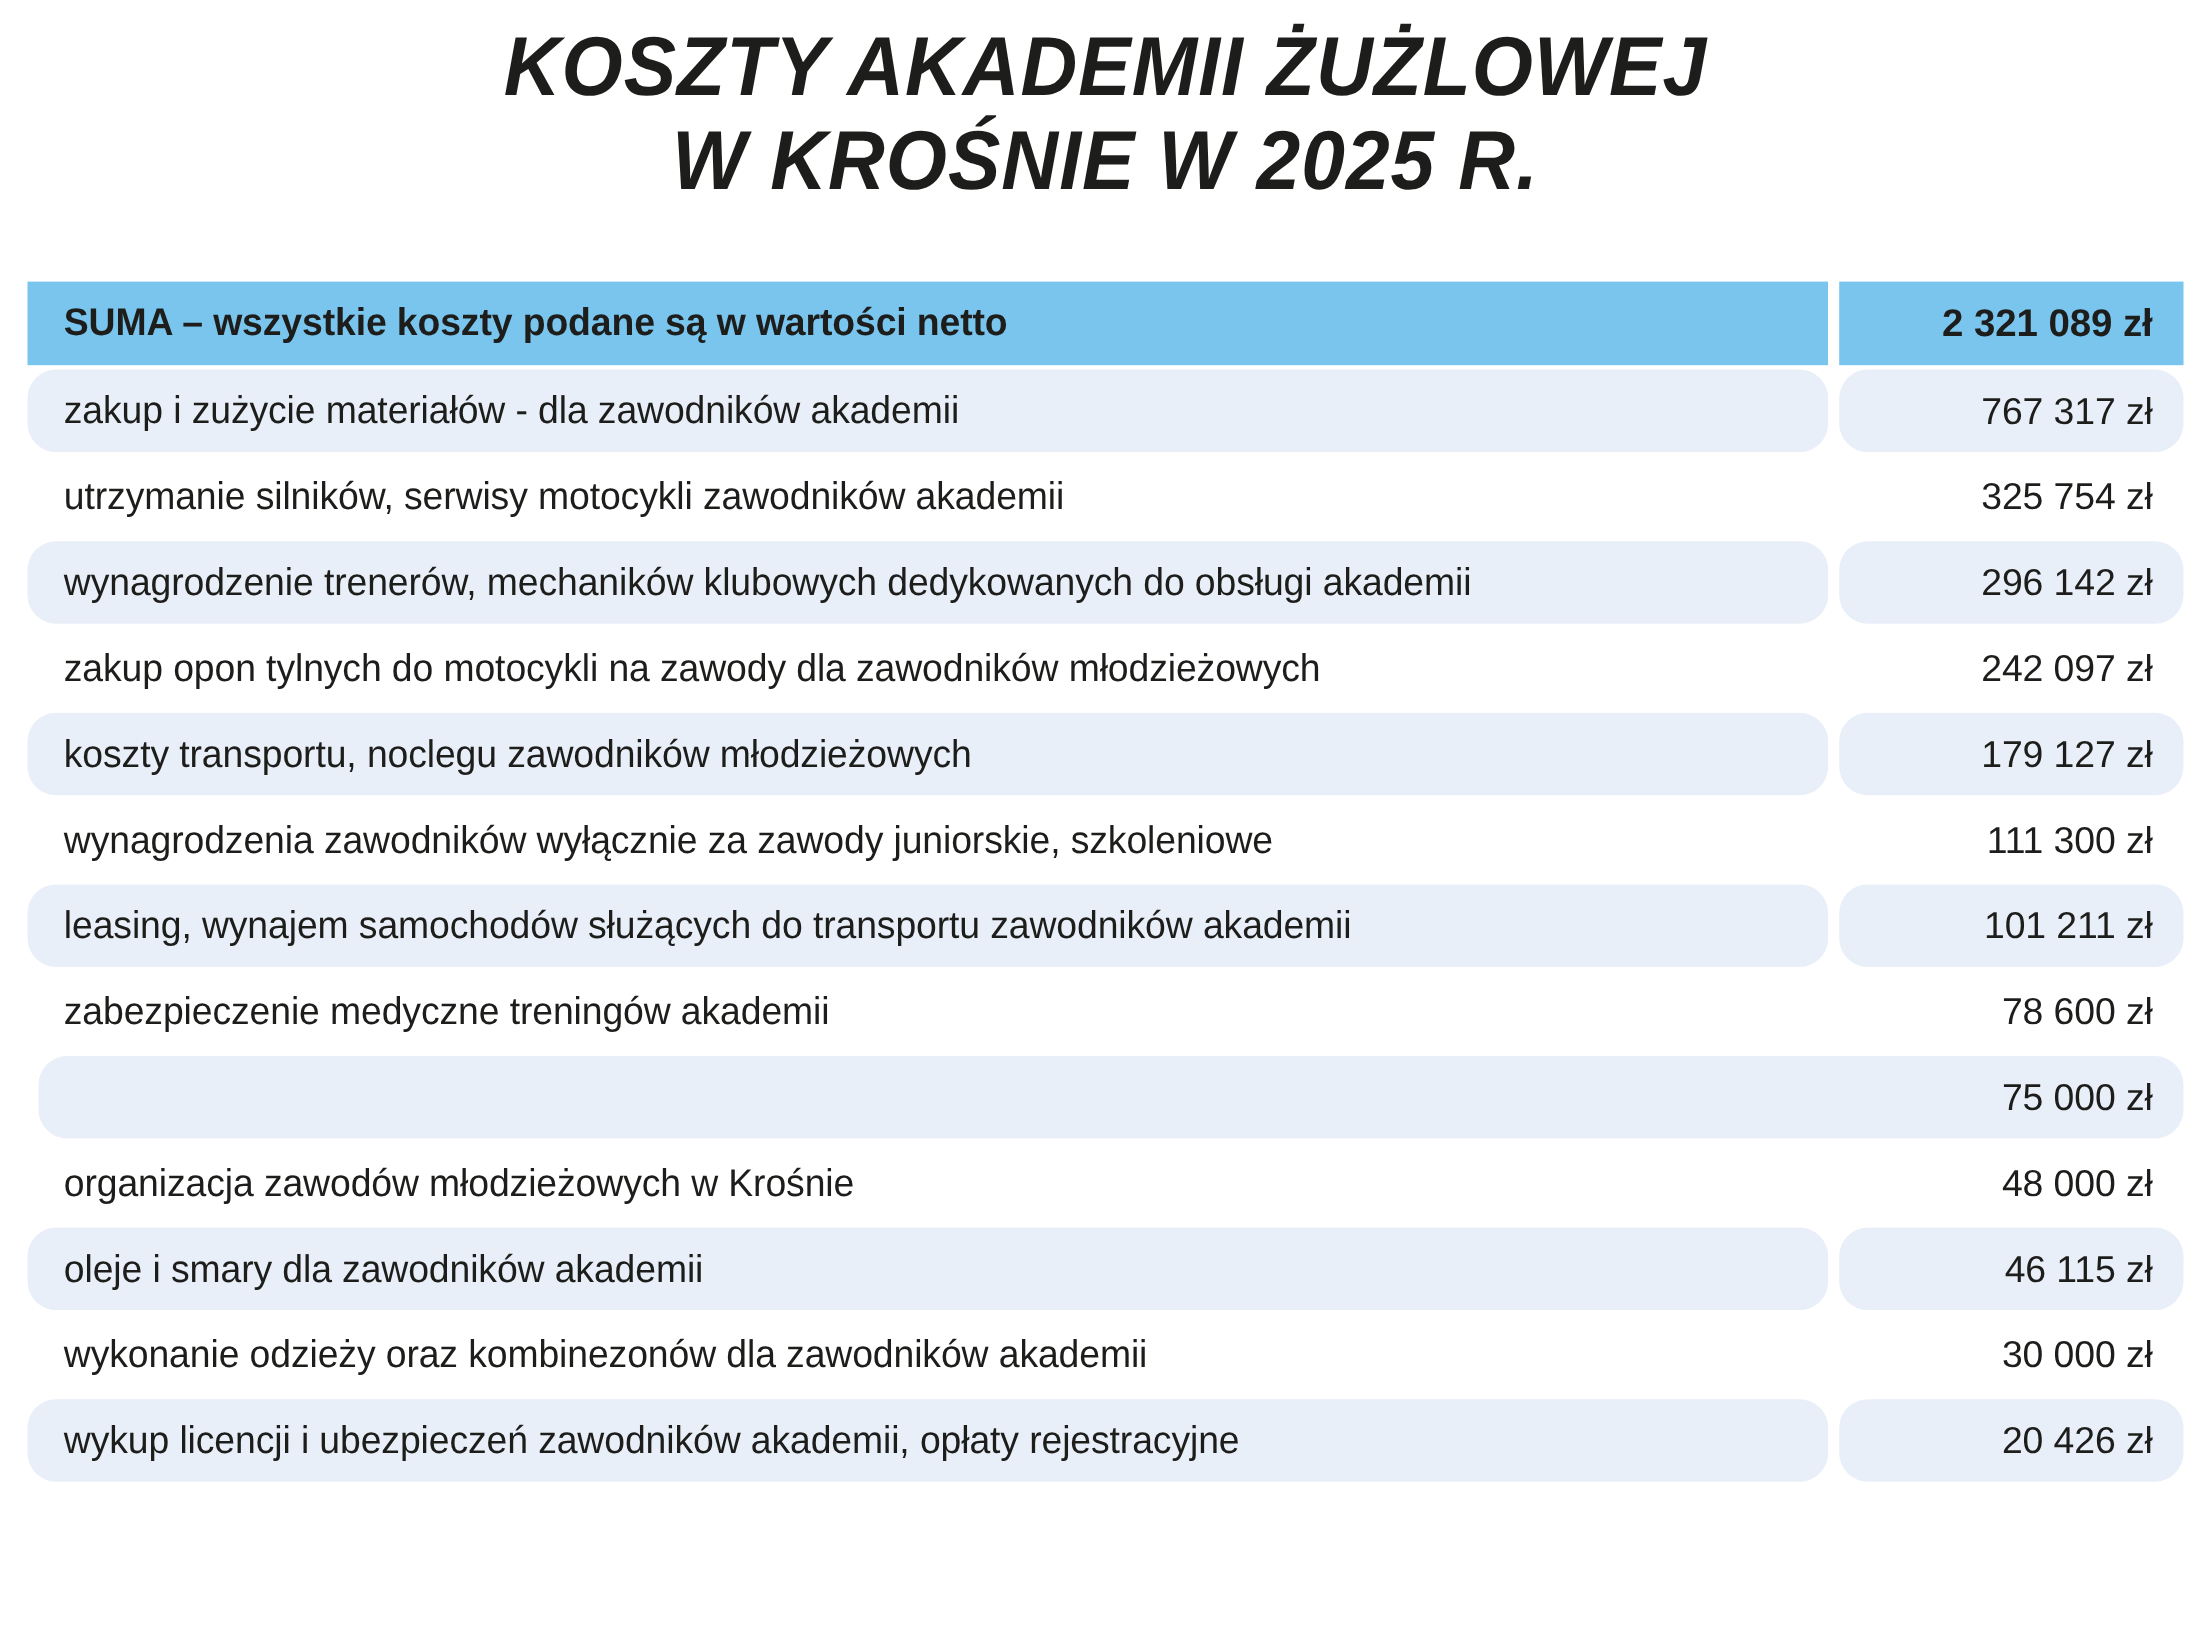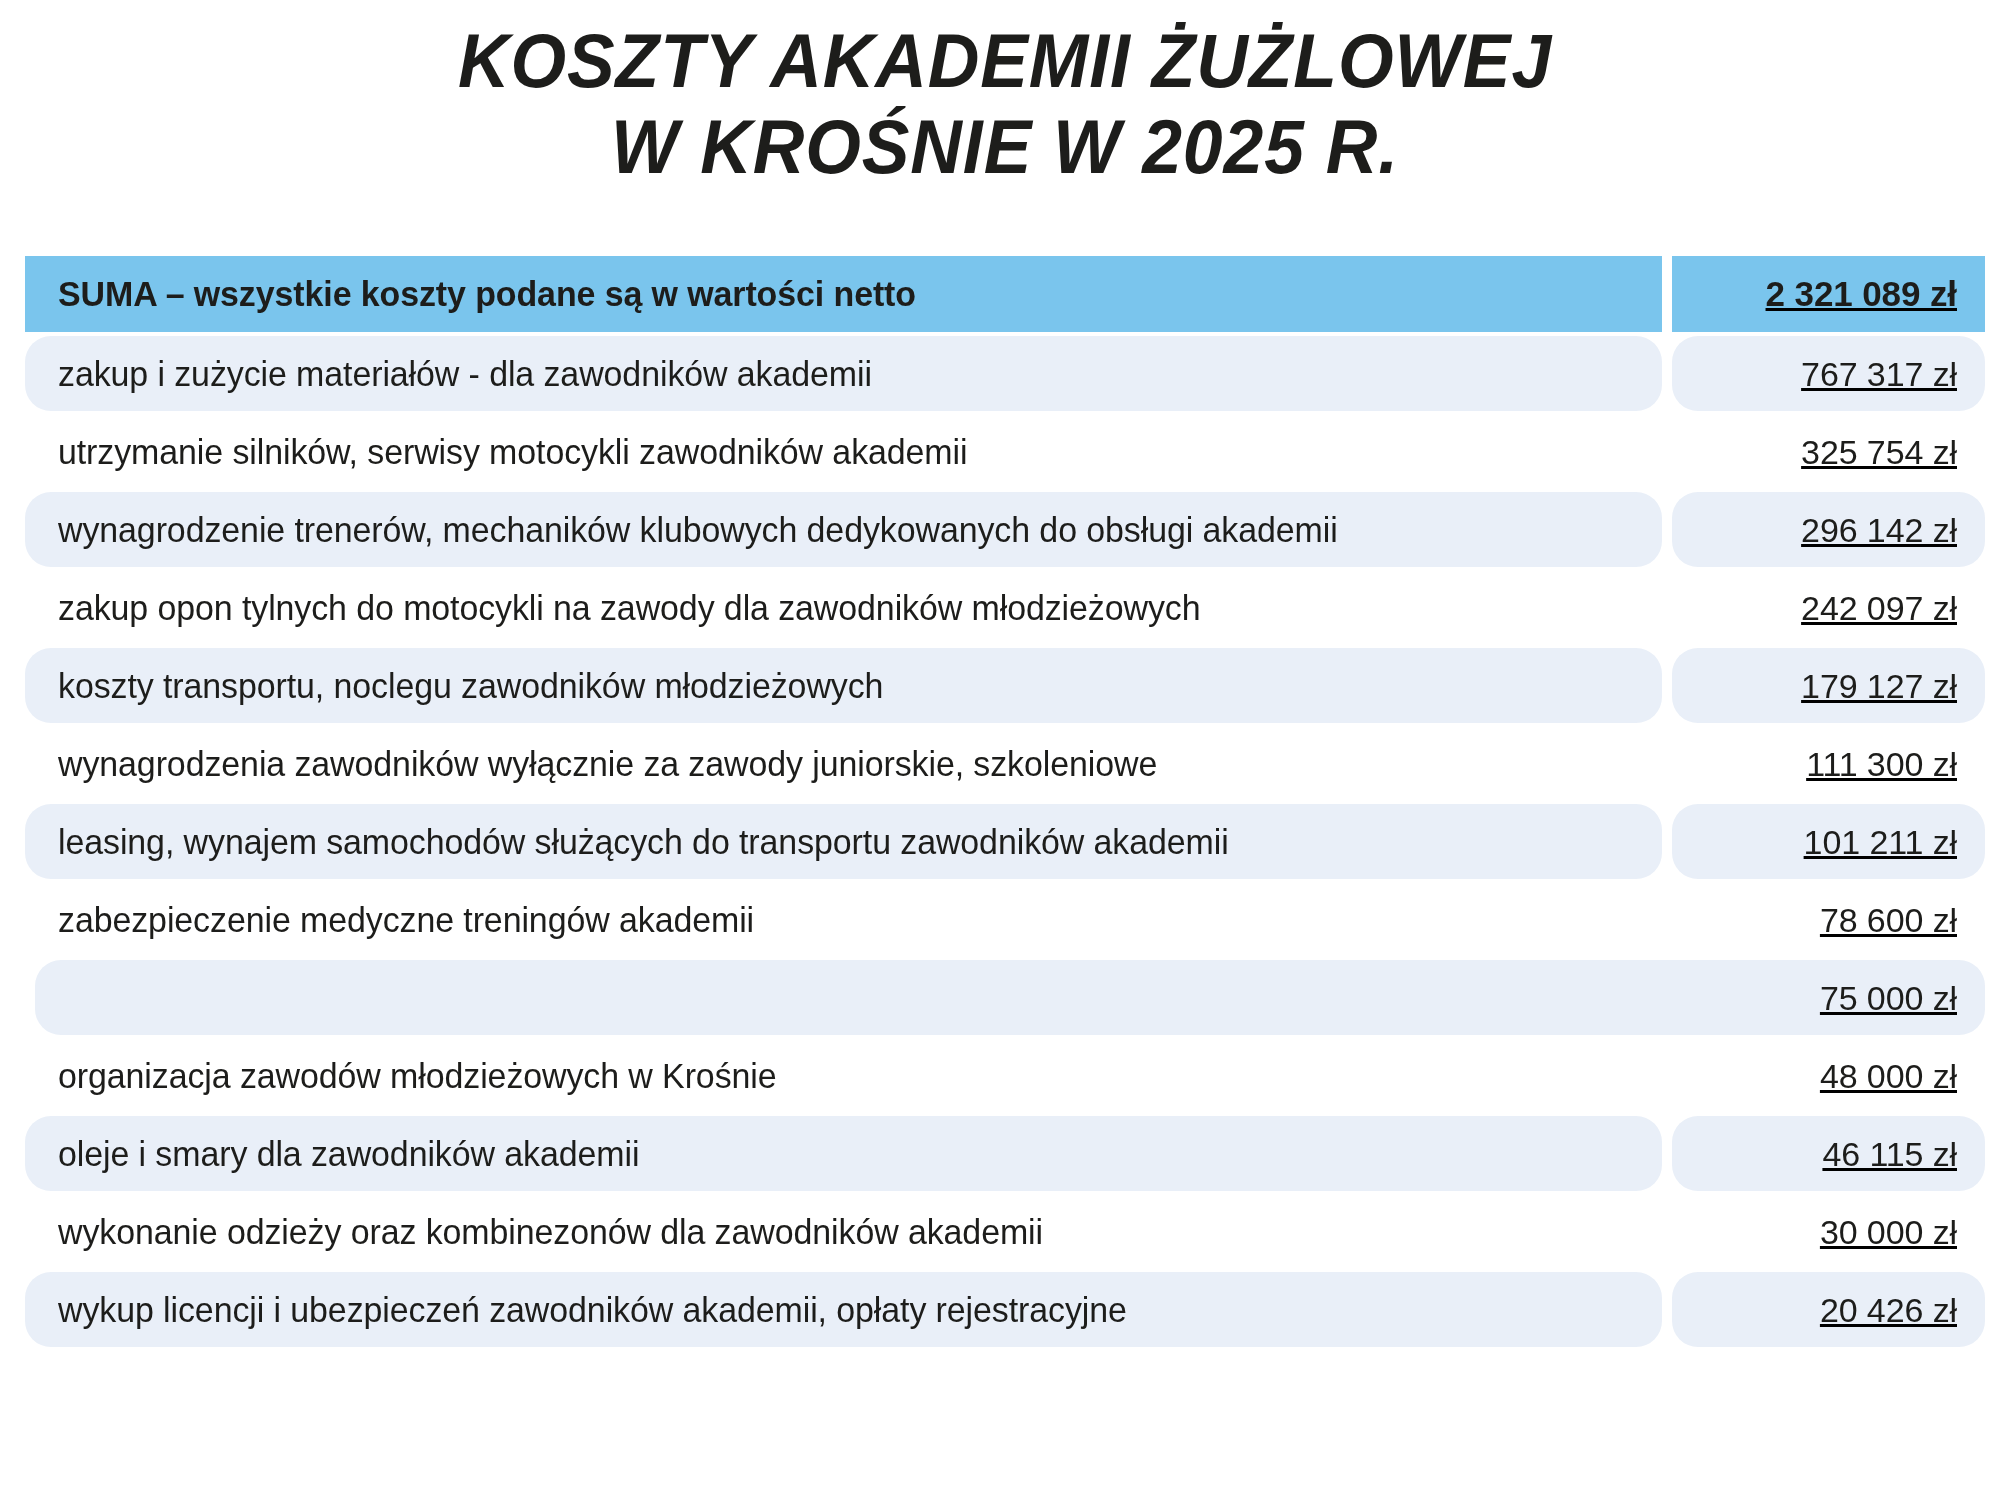--- a/index.html
+++ b/index.html
@@ -72,21 +72,20 @@
     width: 10px;
     background: #ffffff;
   }
 
   .cell-value {
     flex: 1 1 auto;
     display: flex;
     align-items: center;
     justify-content: flex-end;
     padding-right: 28px;
-    text-decoration: underline;
   }
 
   
   .row.shade .cell-label,
   .row.shade .cell-value { background: #e9eff8; border-radius: 26px; }
 
   .row.plain .cell-label,
   .row.plain .cell-value { background: #ffffff; }
 
   .row.header .cell-label,

